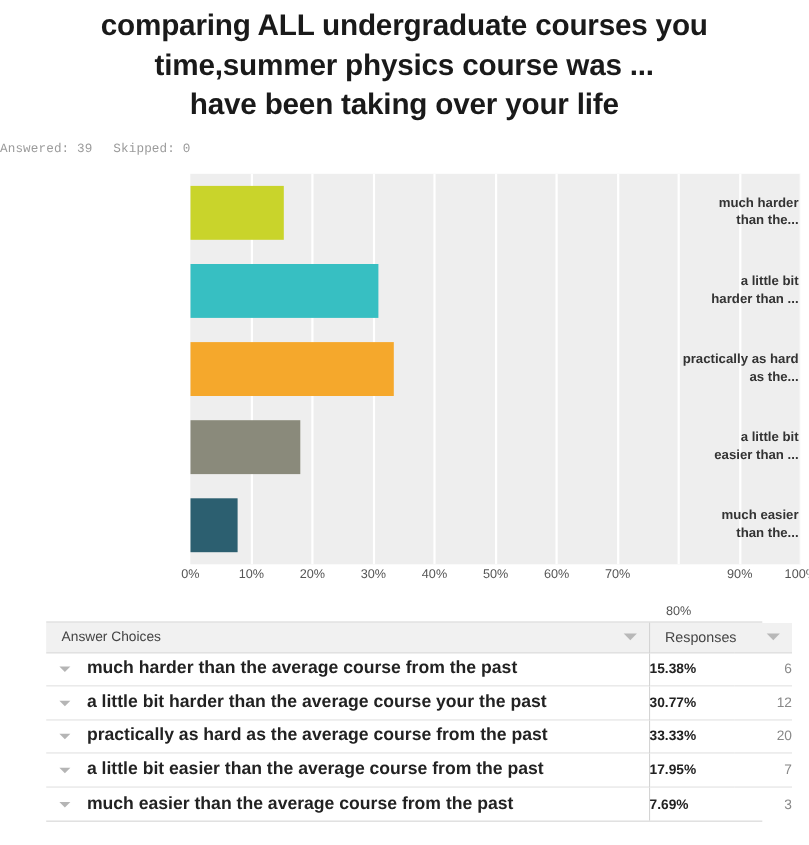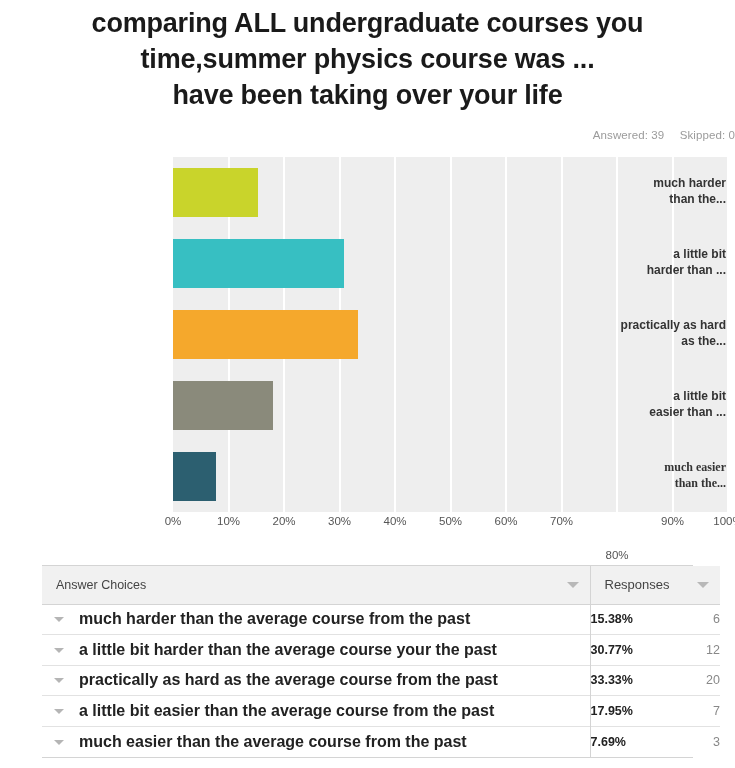--- a/index.html
+++ b/index.html
@@ -21,25 +21,26 @@
     font-size: 27px;
     font-weight: bold;
     color: #1a1a1a;
     line-height: 1.33;
     padding-top: 6px;
     letter-spacing: -0.2px;
   }
   .survey-title .tline { display: block; }
 
   .meta-line {
-    text-align: right;
+    text-align: left;
     font-size: 11.5px;
     color: #9b9b9b;
     margin-top: 15px;
     letter-spacing: 0.1px;
+    font-family: Liberation Mono, monospace;
   }
   .meta-line .meta-item { display: inline-block; }
   .meta-line .meta-item + .meta-item { margin-left: 12px; }
 
   
   .chart-wrap {
     position: relative;
     margin-top: 16px;
     height: 390px;
   }
@@ -116,21 +117,21 @@
     width: 100%;
     border-collapse: collapse;
     table-layout: fixed;
   }
   .tbl th, .tbl td {
     padding: 0;
     vertical-align: middle;
   }
   .thead-row {
     background: #f1f1f1;
-    height: 38px;
+    height: 27px;
   }
   .th-choices {
     text-align: left;
     font-size: 12.5px;
     font-weight: normal;
     color: #444444;
     border-right: 1px solid #d4d4d4;
     position: relative;
   }
   .th-choices .th-inner { padding-left: 14px; }
@@ -242,21 +243,21 @@
         <div>harder than ...</div>
       </div>
       <div class="cat-label" style="top: 161.5px;">
         <div>practically as hard</div>
         <div>as the...</div>
       </div>
       <div class="cat-label" style="top: 232.5px;">
         <div>a little bit</div>
         <div>easier than ...</div>
       </div>
-      <div class="cat-label" style="top: 303.5px; font-family: Liberation Serif, serif;">
+      <div class="cat-label" style="top: 303.5px;">
         <div>much easier</div>
         <div>than the...</div>
       </div>
     </div>
   <div class="x-axis" id="x-axis">
       <div class="x-tick" style="left: 0px;">0%</div>
       <div class="x-tick" style="left: 55.5px;">10%</div>
       <div class="x-tick" style="left: 111px;">20%</div>
       <div class="x-tick" style="left: 166.5px;">30%</div>
       <div class="x-tick" style="left: 222px;">40%</div>

